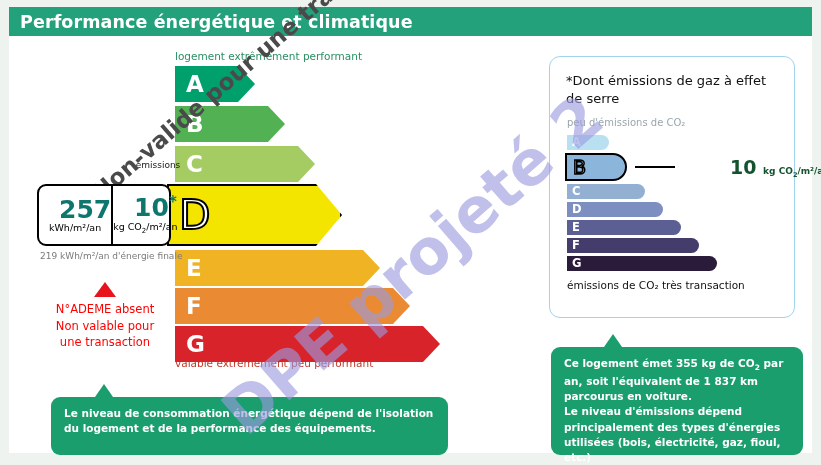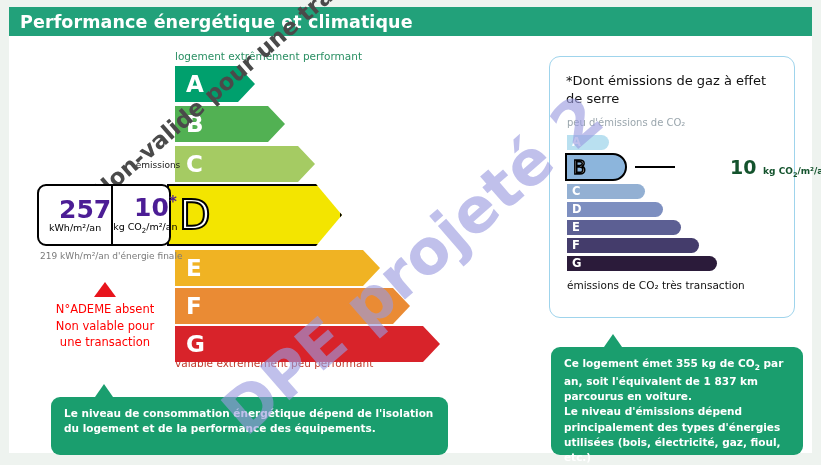--- a/index.html
+++ b/index.html
@@ -76,21 +76,21 @@
   .valuebox{
     position:absolute;left:37px;top:184px;width:134px;height:62px;
     background:#ffffff;border:2.5px solid #000;border-radius:9px;
     box-sizing:border-box;display:flex;z-index:6;
   }
   .vb-cell{
     flex:1;display:flex;flex-direction:column;
     align-items:center;justify-content:center;
   }
   .vb-cell.sep{border-right:2px solid #000;}
-  .vb-num{font-size:25px;font-weight:bold;line-height:1;color:#4c1d95;margin-left:20px;}
+  .vb-num{font-size:25px;font-weight:bold;line-height:1;color:#0f766e;margin-left:20px;}
   .vb-num .star{font-size:15px;vertical-align:super;font-weight:bold;}
   .vb-unit{font-size:9.5px;color:#000;white-space:nowrap;}
   .vb-unit sub{font-size:7px;}
 
   .vb-label{
     position:absolute;font-size:9px;color:#1a1a1a;text-align:center;line-height:1.25;
   }
   .vb-label-conso{left:38px;top:152px;width:88px;}
   .vb-label-emis{left:128px;top:160px;width:60px;}
 

